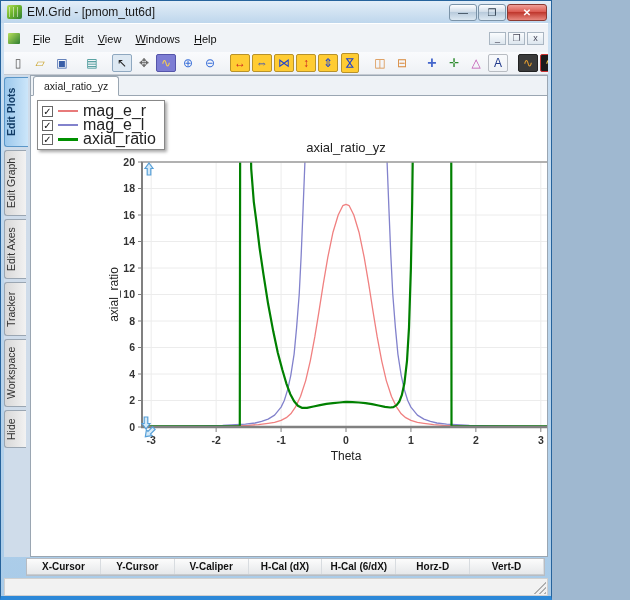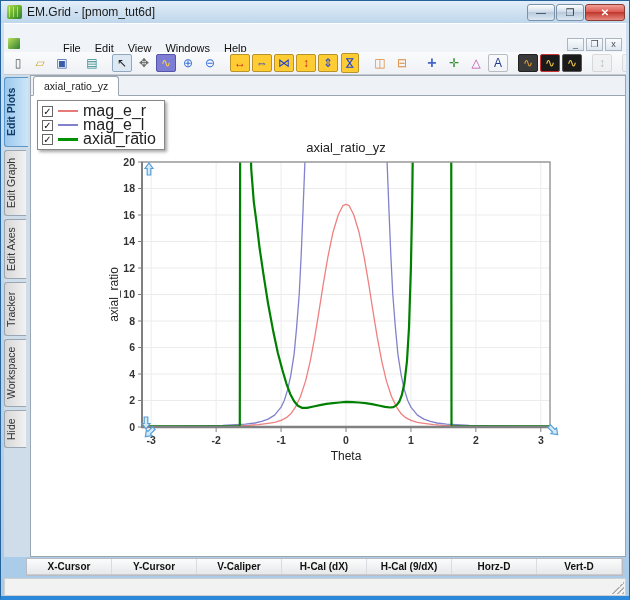--- a/index.html
+++ b/index.html
@@ -1,18 +1,18 @@
 <!DOCTYPE html>
 <html><head>
 <meta charset="utf-8">
 <style>
   * { margin:0; padding:0; box-sizing:border-box; }
   html,body { font-family:"Liberation Sans", sans-serif; background:#9fb8d0; }
   .window{
-    width:630px; height:600px; position:relative;
+    width:552px; height:600px; position:relative;
     background:linear-gradient(#cfe2f3,#a9cbe8);
     border:1px solid #26639c; border-bottom:4px solid #2c88d8;
     display:flex; flex-direction:column; overflow:hidden;
   }
   
   .titlebar{ height:22px; display:flex; align-items:center; padding:2px 4px 2px 6px;
     background:linear-gradient(#e3eef8,#bed6ec); flex:0 0 auto;}
   .app-logo{ width:15px;height:14px; margin-right:5px;
     background:linear-gradient(135deg,#b8e05a 0%,#6fb52e 45%,#2e7d32 100%);
     border-radius:2px; position:relative; flex:0 0 auto;}
@@ -20,21 +20,21 @@
     background:repeating-linear-gradient(90deg,rgba(255,255,255,.5) 0 1px,transparent 1px 4px);}
   .title-text{ font-size:12px; color:#1a1a1a; flex:1 1 auto; white-space:nowrap;}
   .winbtns{ display:flex; gap:1px; flex:0 0 auto;}
   .winbtn{ width:28px; height:17px; font-size:10px; line-height:15px; text-align:center;
     border:1px solid #7b93a8; border-radius:3px; color:#2a3a4a;
     background:linear-gradient(#fdfeff,#ccd9e6 50%,#b9cbdc 50%,#dce8f2);}
   .winbtn.close{ width:40px; color:#fff; border-color:#8c3a32;
     background:linear-gradient(#f0a098,#d9534a 50%,#c0392f 50%,#e8887e); font-weight:bold;}
   
   .menubar{ height:18px; background:#f0f3f7; border-top:1px solid #ffffff;
-    display:flex; align-items:flex-start; padding:14px 4px; flex:0 0 auto; margin:0 3px;gap:30px;}
+    display:flex; align-items:center; padding:14px 4px; flex:0 0 auto; margin:0 3px;}
   .mdi-icon{ width:12px; height:11px; margin-right:6px;
     background:linear-gradient(135deg,#b8e05a,#2e7d32); border-radius:1px;}
   .menu-item{ font-size:11px; color:#111; padding:2px 7px; cursor:default;}
   .menu-item u{ text-decoration:underline;}
   .mdi-btns{ margin-left:auto; display:flex; gap:2px;}
   .mdi-btn{ width:17px; height:13px; font-size:9px; line-height:11px; text-align:center;
     color:#445; border:1px solid #aab6c2; background:linear-gradient(#fafcfe,#dde6ee);}
   
   .toolbar{ height:23px; background:linear-gradient(#fafbfd,#eef1f5);
     border-bottom:1px solid #c4cad2; display:flex; align-items:center; gap:2px;
@@ -270,21 +270,21 @@
       </div>
     </div>
   </div>
 
   <div class="cursor-table" id="cursor-table">
       <div class="ct-row hdr">
         <div class="ct-cell">X-Cursor</div>
         <div class="ct-cell">Y-Cursor</div>
         <div class="ct-cell">V-Caliper</div>
         <div class="ct-cell">H-Cal (dX)</div>
-        <div class="ct-cell">H-Cal (9/dX)</div>
+        <div class="ct-cell">H-Cal (6/dX)</div>
         <div class="ct-cell">Horz-D</div>
         <div class="ct-cell">Vert-D</div>
       </div>
     </div>
 
   <div class="statusbar">
     <span></span>
     <div class="resize-grip"></div>
   </div>
 </div>

